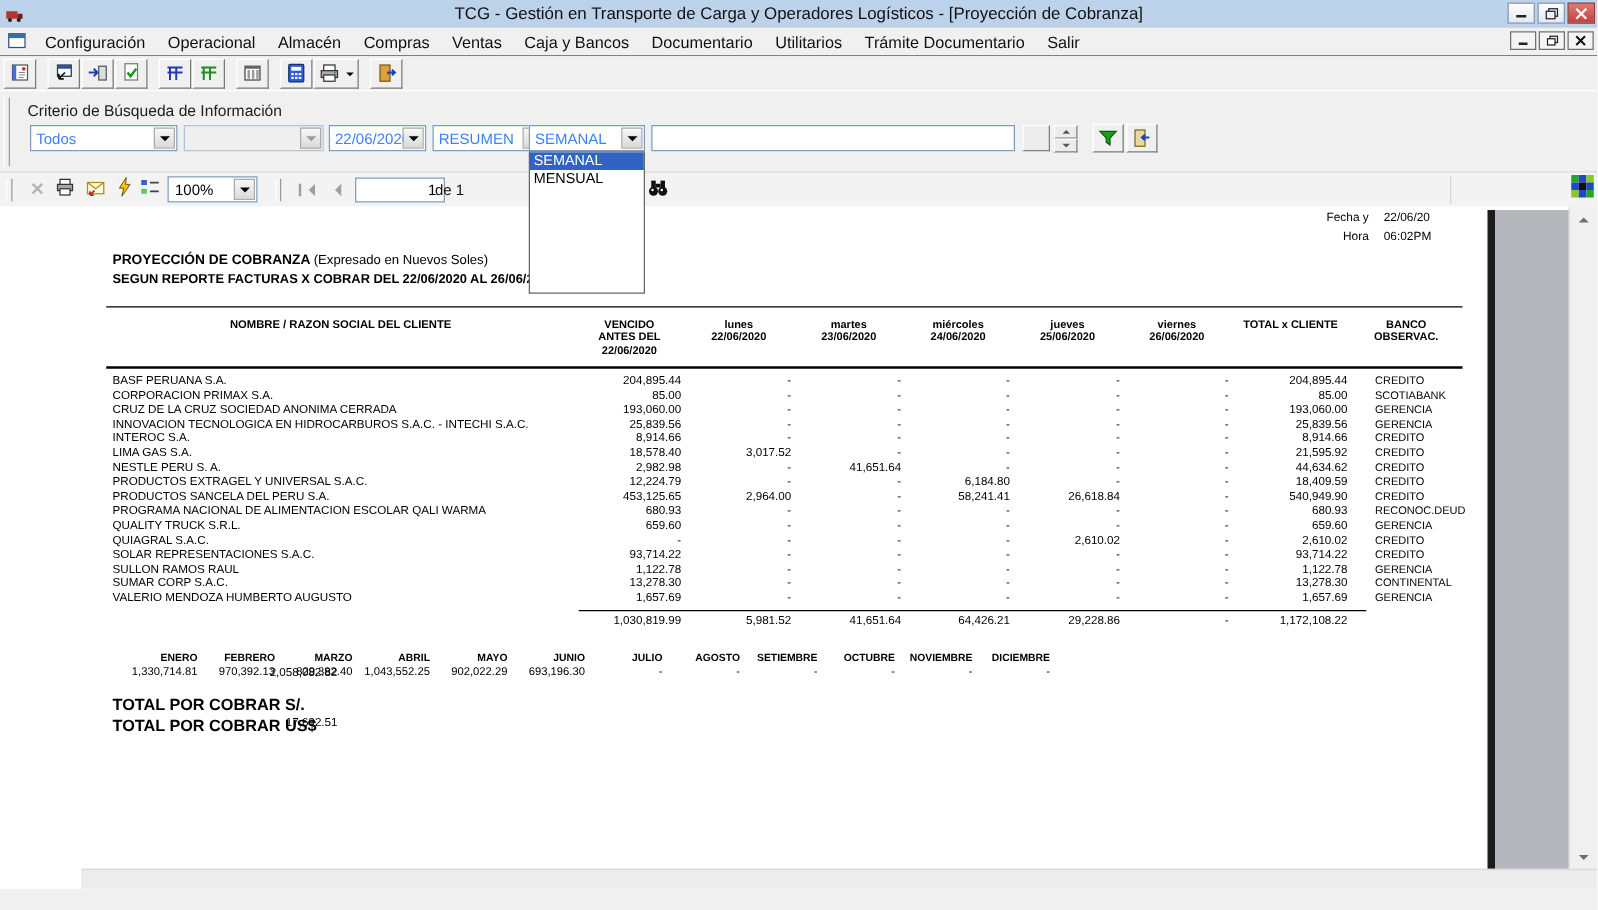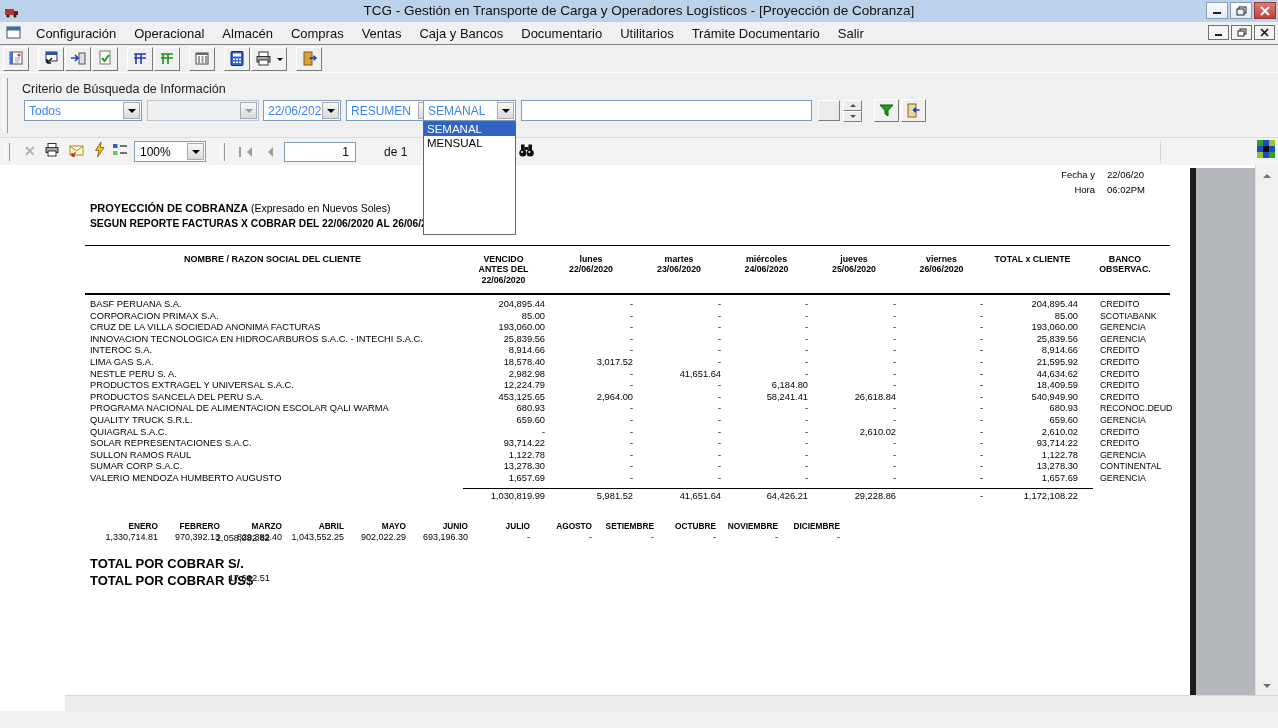--- a/index.html
+++ b/index.html
@@ -381,21 +381,21 @@
     </div>
     <div class="grip" style="left:220px;"></div>
     <div class="navbtn" style="left:236px;">
         <span class="nbar"></span>
         <span class="ntri"></span>
       </div>
     <div class="navbtn" style="left:258px;">
         <span class="ntri"></span>
       </div>
     <input class="pageinput" style="left: 284px;" value="1">
-    <div class="delabel" style="left:384px;">de 1</div>
+    <div class="delabel" style="left:348px;">de 1</div>
     <div class="vt" style="left:518px;top:4px;"><span><svg width="17" height="16">
             <g fill="#111">
               <rect x="3" y="2.5" width="3.6" height="6"></rect>
               <rect x="10.4" y="2.5" width="3.6" height="6"></rect>
               <rect x="6.5" y="5" width="4" height="3"></rect>
               <circle cx="4.8" cy="11" r="3.6"></circle>
               <circle cx="12.2" cy="11" r="3.6"></circle>
             </g>
             <circle cx="4" cy="10" r="1" fill="#fff"></circle>
             <circle cx="11.4" cy="10" r="1" fill="#fff"></circle>
@@ -479,21 +479,21 @@
               <div class="cell cnum">85.00</div>
               <div class="cell cnum">-</div>
               <div class="cell cnum">-</div>
               <div class="cell cnum">-</div>
               <div class="cell cnum">-</div>
               <div class="cell cnum">-</div>
               <div class="cell cnum">85.00</div>
               <div class="cell cbanco">SCOTIABANK</div>
             </div>
             <div class="tgrid trow">
-              <div class="cell cname">CRUZ DE LA VILLA SOCIEDAD ANONIMA FACTURAS</div>
+              <div class="cell cname">CRUZ DE LA CRUZ SOCIEDAD ANONIMA CERRADA</div>
               <div class="cell cnum">193,060.00</div>
               <div class="cell cnum">-</div>
               <div class="cell cnum">-</div>
               <div class="cell cnum">-</div>
               <div class="cell cnum">-</div>
               <div class="cell cnum">-</div>
               <div class="cell cnum">193,060.00</div>
               <div class="cell cbanco">GERENCIA</div>
             </div>
             <div class="tgrid trow">

